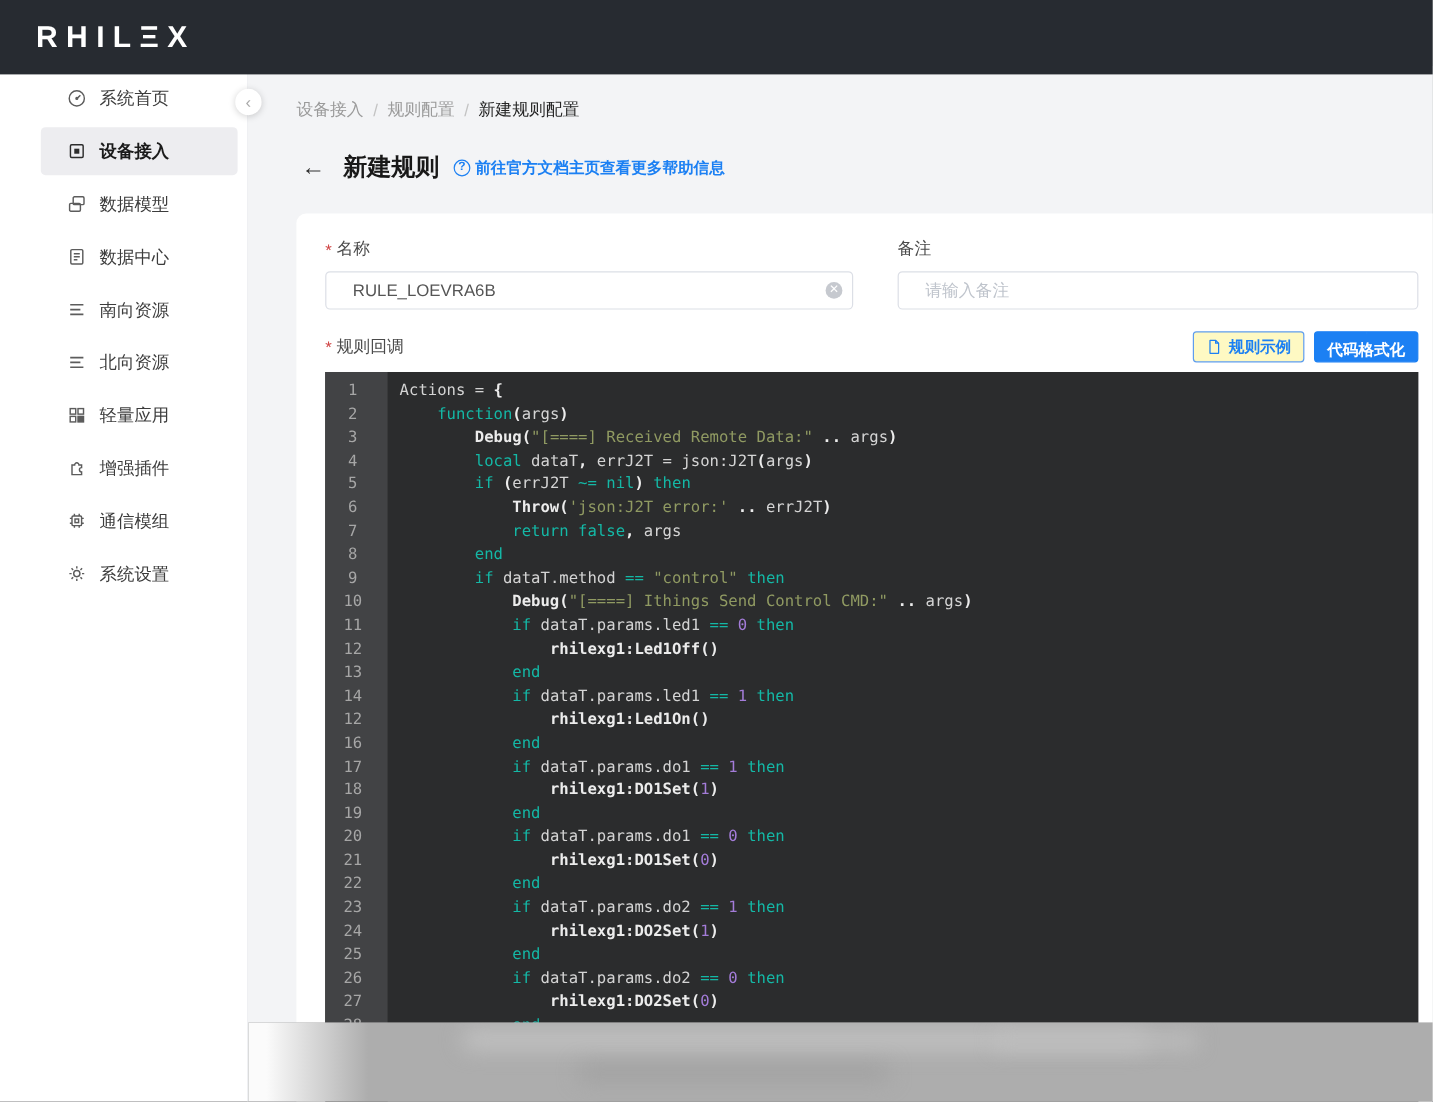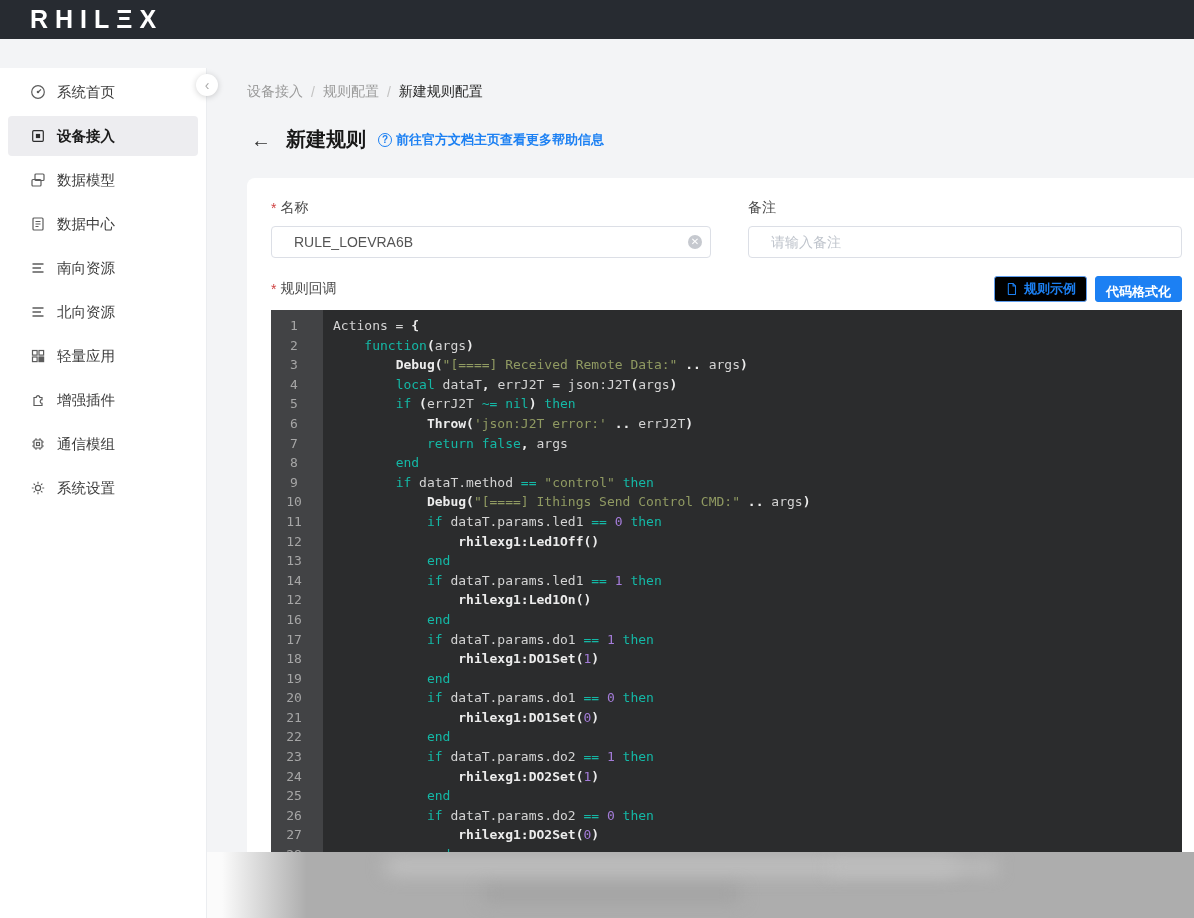--- a/index.html
+++ b/index.html
@@ -5,27 +5,27 @@
   * { box-sizing: border-box; }
   html,body { margin:0; padding:0; }
   body {
     width:1194px; height:918px; overflow:hidden;
     font-family:"Liberation Sans","DejaVu Sans",sans-serif;
     background:#f3f4f6; color:#333;
   }
   .app { position:relative; width:1194px; height:918px; }
 
   
-  .topbar { position:absolute; top:0; left:0; right:0; height:39px;
+  .topbar { position:absolute; top:0; left:0; right:0; height:62px;
     background:#272b31; display:flex; align-items:center; padding-left:30px; z-index:30; }
   .logo { color:#ffffff; font-size:25px; font-weight:700; letter-spacing:7px; }
 
   
-  .sidebar { position:absolute; top:68px; left:0; width:207px; bottom:0;
-    background:#ffffff; border-right:1px solid #ebedf0; z-index:20; }
+  .sidebar { position:absolute; top:58px; left:0; width:207px; bottom:0;
+    background:#ffffff; border-right:1px solid #ebedf0; z-index:20;padding-left:26px; }
   .menu { padding-top:4px; }
   .side-item { display:flex; align-items:center; height:40px; margin:0 8px 4px 8px;
     padding-left:22px; border-radius:4px; cursor:pointer; color:#3c3c3c; font-size:14.5px; }
   .side-item.active { background:#ededf0; color:#1b1b1b; font-weight:600; }
   .side-icon { width:16px; height:16px; margin-right:11px; color:#5c5c5c; display:inline-flex; flex:none; }
   .side-item.active .side-icon { color:#2c2c2c; }
   .side-icon svg { width:16px; height:16px; }
 
   .collapse-btn { position:absolute; left:196px; top:74px; width:22px; height:22px;
     border-radius:50%; background:#fff; box-shadow:0 1px 6px rgba(0,0,0,.18);
@@ -62,21 +62,21 @@
     padding:0 30px 0 22px; font-size:14px; color:#555; outline:none; font-family:inherit; background:#fff; }
   .text-input input::placeholder { color:#bfc4cc; }
   .clear-icon { position:absolute; right:9px; top:9px; width:14px; height:14px; border-radius:50%;
     background:#c6c9cf; color:#fff; font-size:10px; line-height:14px; text-align:center; cursor:pointer; }
 
   .cb-row { margin-top:18px; display:flex; align-items:center; justify-content:space-between; }
   .btns { display:flex; gap:8px; }
   .btn { height:26px; padding:0 10px; border-radius:3px; font-size:13px; font-weight:600;
     display:inline-flex; align-items:center; gap:5px; cursor:pointer; }
   .btn svg { width:14px; height:14px; }
-  .btn-outline { border:1px solid #5f9dee; color:#1c80f3; background:#000000; }
+  .btn-outline { border:1px solid #5f9dee; color:#1c80f3; background:#fef9c3; }
   .btn-primary { background:#1c80f3; color:#fff; border:1px solid #1c80f3;flex-direction:column; }
 
   
   .editor { margin-top:8px; flex:1; position:relative; background:#2b2c2d; overflow:hidden;
     font-family:"DejaVu Sans Mono","Liberation Mono",monospace; font-size:13px; line-height:19.6px; }
   .gutter { position:absolute; left:0; top:0; bottom:0; width:52px; background:#424345; padding-top:6px; }
   .ln { width:46px; text-align:center; color:#a6a6a6; height:19.6px; }
   .code { position:absolute; left:52px; top:6px; right:0; bottom:0; padding-left:10px;
     white-space:pre; color:#d4d4d4; }
   .cl { height:19.6px; }

